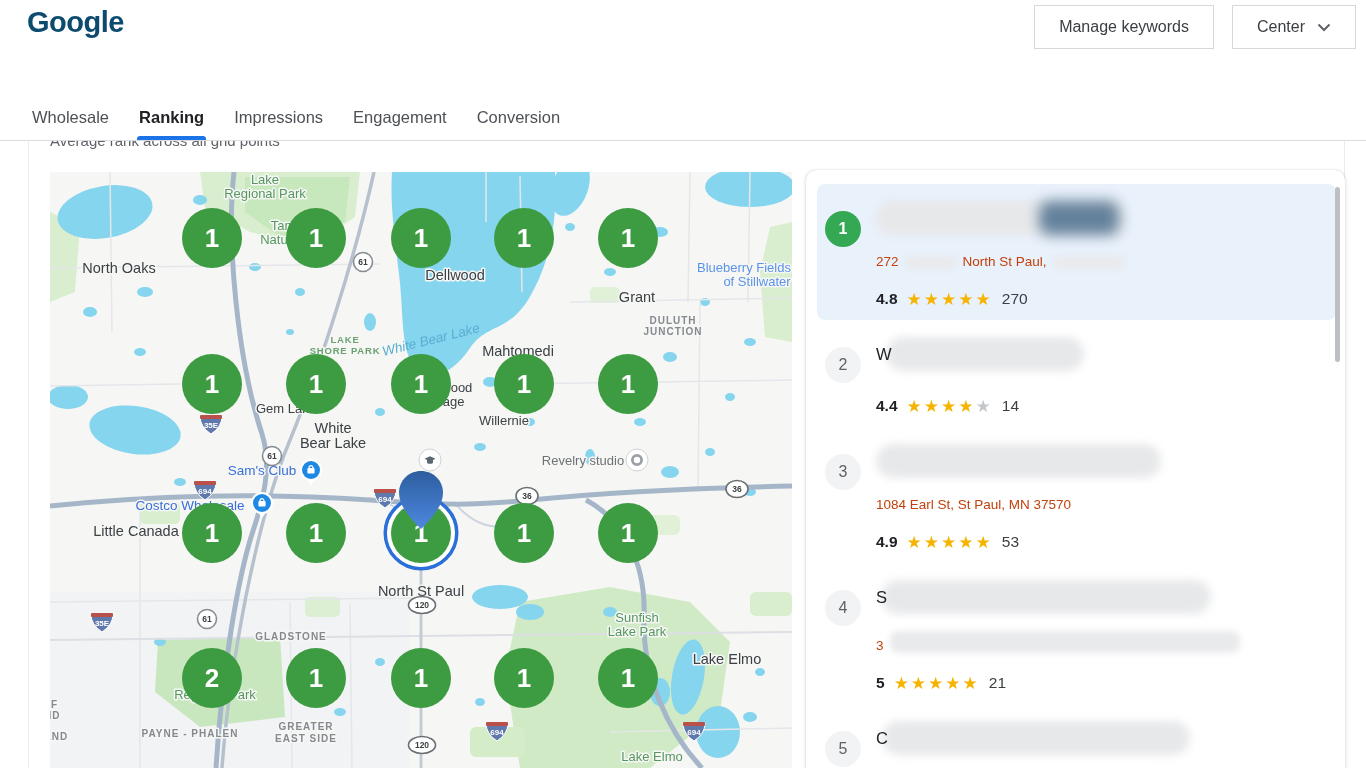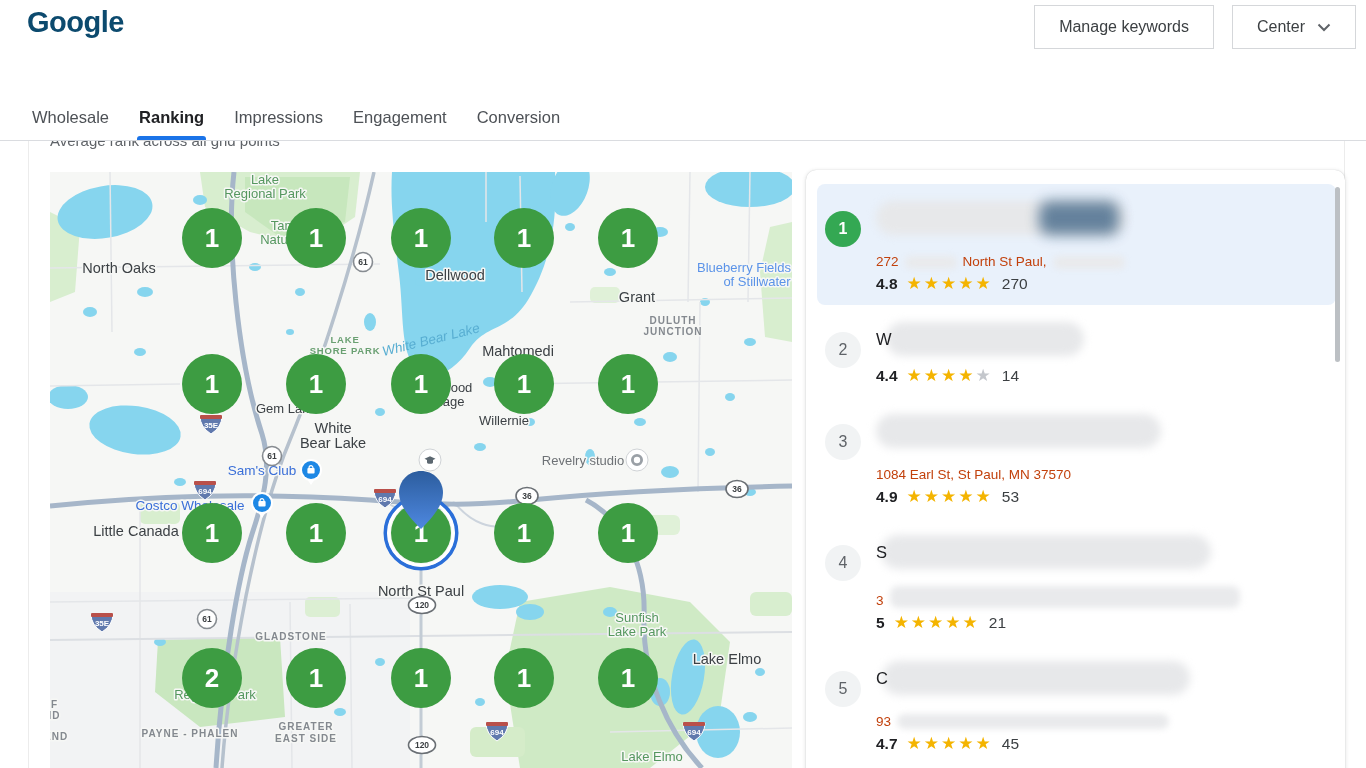--- a/index.html
+++ b/index.html
@@ -57,21 +57,21 @@
   .badge.green{background:#34a853;color:#fff;font-weight:700}
   .badge.gray{background:#f1f3f4;color:#5f6368;font-weight:500}
   .li-content{flex:1;min-width:0}
   .name-row{height:44px;display:flex;align-items:center;position:relative}
   .name-frag{font-size:16.5px;font-weight:500;color:#202124;margin-right:-6px;position:relative;z-index:2}
   .blur-pill{background:#e7e8ea;border-radius:17px;filter:blur(4px);height:34px}
   .logo-blob{position:absolute;width:80px;height:34px;border-radius:10px;background:#4e708f;
              filter:blur(7px);opacity:.85;top:5px}
   .addr-row{display:flex;align-items:flex-end;gap:6px;font-size:13.5px;color:#c2410c;margin-top:12px;min-height:17px}
   .addr-blur{background:#e9eaec;border-radius:8px;filter:blur(3px)}
-  .rating-row{display:flex;align-items:flex-start;gap:9px;margin-top:6px;font-size:15.5px}
+  .rating-row{display:flex;align-items:flex-end;gap:9px;margin-top:21px;font-size:15.5px}
   .rating-val{font-weight:700;color:#202124}
   .stars{font-size:17px;letter-spacing:2px;line-height:1}
   .star-gold{color:#f4b400}
   .star-gray{color:#c4c7cc}
   .review-count{color:#3c4043;font-weight:400}
 </style>
 </head>
 <body>
 
 <div class="header">

